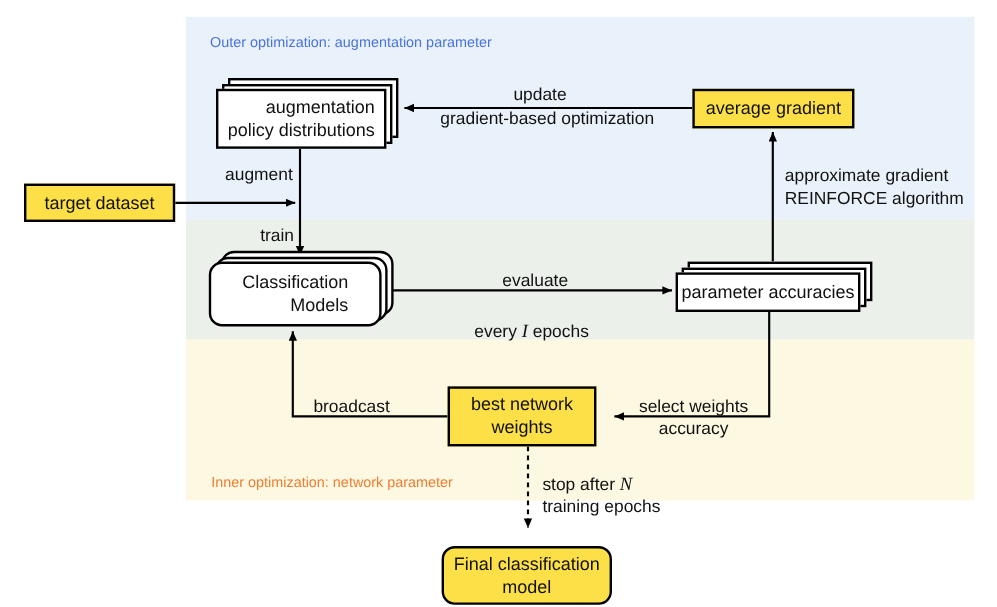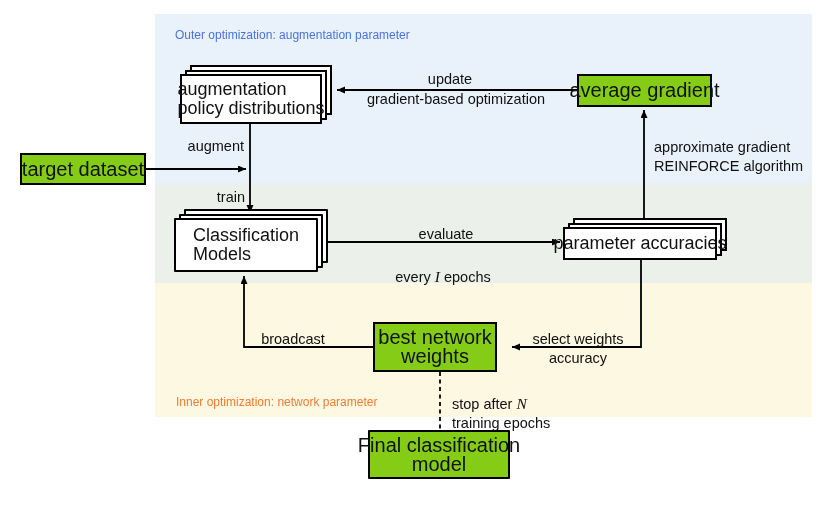--- a/index.html
+++ b/index.html
@@ -8,29 +8,29 @@
     font-family:"Liberation Sans",sans-serif;color:#111;
   }
   .band{position:absolute;left:155px;width:657px;}
   .band-outer{top:14px;height:169px;background:var(--outer-bg,#e9f1fa);}
   .band-middle{top:183px;height:100px;background:var(--middle-bg,#ebf1ea);}
   .band-inner{top:283px;height:134px;background:var(--inner-bg,#fdf8e2);}
   .region-title{position:absolute;font-size:12px;white-space:nowrap;}
   .region-title.outer{left:175px;top:28px;color:var(--outer-accent,#4a73dd);}
   .region-title.inner{left:176px;top:395px;color:var(--inner-accent,#ed7d31);}
   .box{
-    position:absolute;box-sizing:border-box;background:#84cc16;border:2px solid var(--line-color,#000);
+    position:absolute;box-sizing:border-box;background:#fde047;border:2px solid var(--line-color,#000);
     display:flex;align-items:center;justify-content:center;text-align:center;
-    font-size:20px;line-height:19px;white-space:nowrap;z-index:3;
+    font-size:15px;line-height:19px;white-space:nowrap;z-index:3;
   }
-  .rounded{border-radius:1px;}
+  .rounded{border-radius:11px;}
   .stack{position:absolute;z-index:3;}
   .layer{position:absolute;box-sizing:border-box;background:#fff;border:2px solid var(--line-color,#000);}
-  .stack .front{display:flex;align-items:center;justify-content:center;text-align:left;
-    font-size:18px;line-height:19px;white-space:nowrap;}
+  .stack .front{display:flex;align-items:center;justify-content:center;text-align:right;
+    font-size:15px;line-height:19px;white-space:nowrap;}
   .edge-label{position:absolute;font-size:14.5px;white-space:nowrap;z-index:2;}
   .edge-label.centered{transform:translateX(-50%);}
   .edge-label.right-aligned{text-align:right;}
   .mathvar{font-family:"Liberation Serif",serif;font-style:italic;font-size:15.5px;}
   svg.arrows{position:absolute;left:0;top:0;z-index:1;pointer-events:none;}
 </style>
 </head>
 <body>
 
 <div class="canvas">
@@ -110,20 +110,20 @@
     </div>
   </div>
 
   <div class="box" style="left:373px;top:322px;width:124px;height:50px;">
     <div>
         <div>best network</div>
         <div>weights</div>
       </div>
   </div>
 
-  <div class="box rounded" style="left:368px;top:430px;width:142px;height:49px;">
+  <div class="box rounded" style="left:368px;top:455px;width:142px;height:49px;">
     <div>
         <div>Final classification</div>
         <div>model</div>
       </div>
   </div>
 
 </div>
 
 </body></html>

